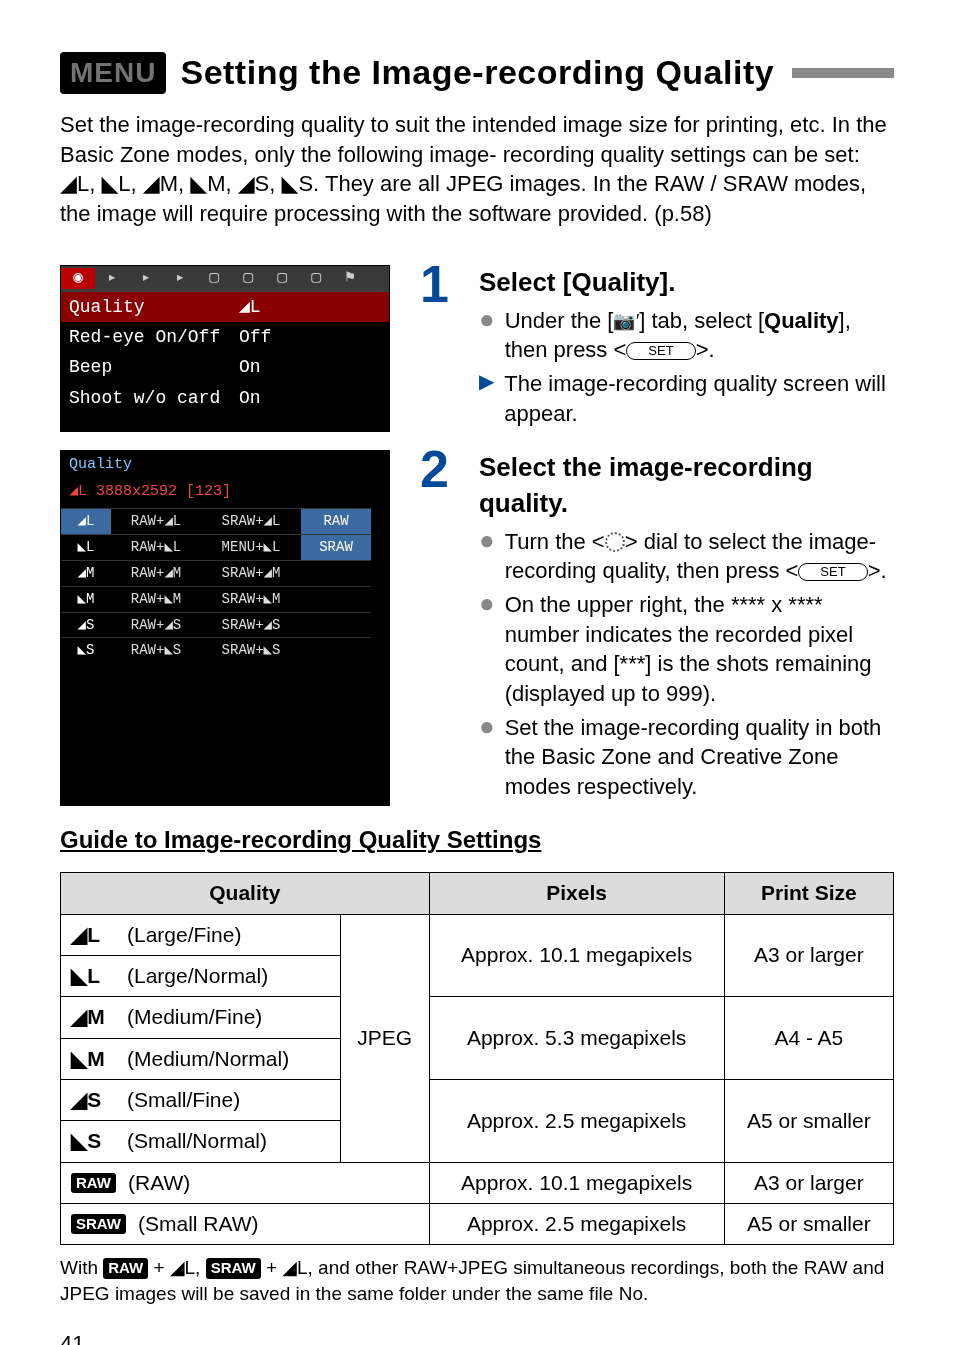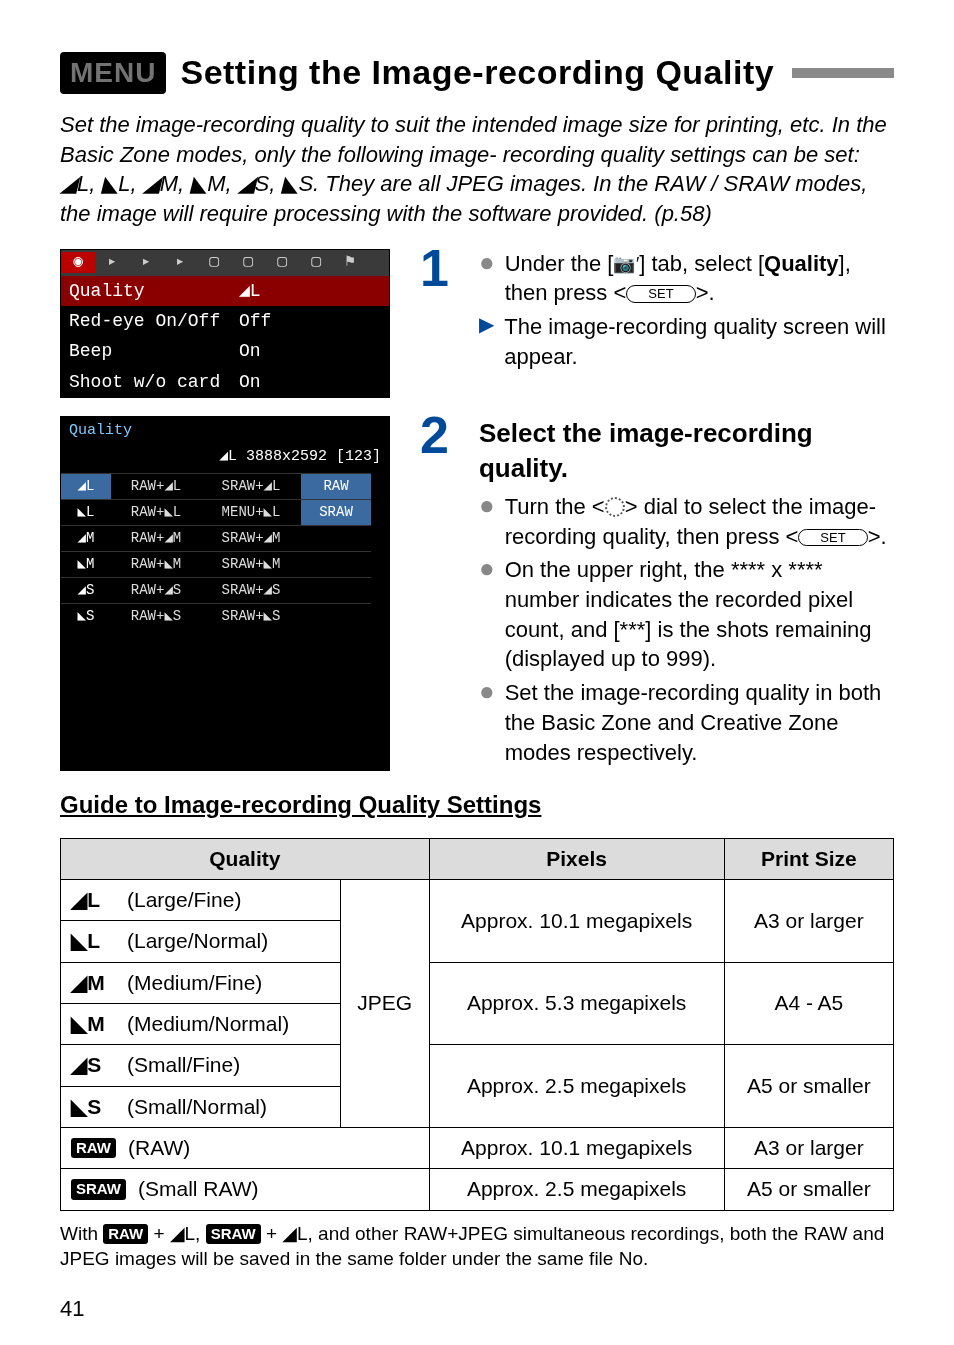--- a/index.html
+++ b/index.html
@@ -13,21 +13,21 @@
     line-height: 1.35;
   }
   .title-row { display: flex; align-items: center; margin-bottom: 14px; }
   .menu-badge {
     background: #000; color: #737373; font-weight: bold;
     font-size: 28px; padding: 2px 10px; border-radius: 4px;
     margin-right: 14px; letter-spacing: 1px;
   }
   .page-title { font-size: 34px; font-weight: bold; letter-spacing: 0.5px; }
   .title-bar { flex: 1; height: 10px; background: #8a8a8a; margin-left: 18px; }
-  .intro { margin-bottom: 20px; font-style: italic; }
+  .intro { margin-bottom: 36px; }
   .two-col { display: flex; gap: 30px; margin-bottom: 18px; }
   .menu-shot {
     width: 330px; background: #000; color: #fff;
     font-family: "Courier New", monospace; font-size: 18px;
     border: 1px solid #000;
   }
   .menu-tabs { display:flex; background:#3a3a3a; height:26px; align-items:center; }
   .menu-tabs span { width: 34px; text-align:center; color:#ccc; font-size:16px; }
   .menu-tabs .sel { background:#b00; color:#fff; }
   .menu-rows div { display:flex; padding:3px 8px; }
@@ -39,21 +39,21 @@
   .step-head { font-size:26px; font-weight:bold; margin-bottom:6px; }
   .bullet { display:flex; gap:10px; margin-bottom:4px; }
   .bullet .b { color:#888; font-size:26px; line-height:1; }
   .bullet .tri { color:#004a99; font-size:20px; line-height:1.2; }
   .qshot {
     width: 330px; background:#000; color:#ddd;
     font-family:"Courier New", monospace; font-size:15px;
     border:1px solid #000;
   }
   .qshot .hdr { padding:4px 8px; color:#7ec8ff; }
-  .qshot .hdr2 { text-align:right; padding:2px 8px 6px 8px; color:#ffffff; }
+  .qshot .hdr2 { padding:2px 8px 6px 8px; color:#ef4444; }
   .qgrid { display:grid; grid-template-columns: 50px 90px 100px 70px; }
   .qgrid span { border-top:1px solid #333; padding:3px 4px; font-size:14px; text-align:center; }
   .qgrid .c1 { color:#fff; }
   .qgrid .sel { background:#3a6aa0; color:#fff; }
   .qgrid .sel2 { background:#3a6aa0; color:#fff; }
   .guide-title { font-size:24px; font-weight:bold; margin: 18px 0 16px 0; text-decoration: underline; }
   table.guide { border-collapse: collapse; width: 100%; font-size:21px; }
   table.guide th, table.guide td { border:1.5px solid #000; padding:6px 10px; }
   table.guide th { background:#dcdcdc; font-weight:bold; text-align:center; }
   .qlbl { display:flex; gap:12px; align-items:center; }
@@ -115,20 +115,21 @@
         <span class="val">On</span>
       </div>
       <div>
         <span class="label">Shoot w/o card</span>
         <span class="val">On</span>
       </div>
     </div>
   </div>
   <div class="step-num">1</div>
   <div class="step-body">
+    <div class="step-head">Select [Quality].</div>
     <div class="bullet">
       <span class="b">●</span>
       <span>
         <span>Under the [</span><span class="cam-tab">📷′</span><span>] tab, select [</span><b>Quality</b><span>], then press &lt;</span><span class="set-btn">SET</span><span>&gt;.</span>
       </span>
     </div>
     <div class="bullet">
       <span class="tri">▶</span>
       <span>The image-recording quality screen will appear.</span>
     </div>

